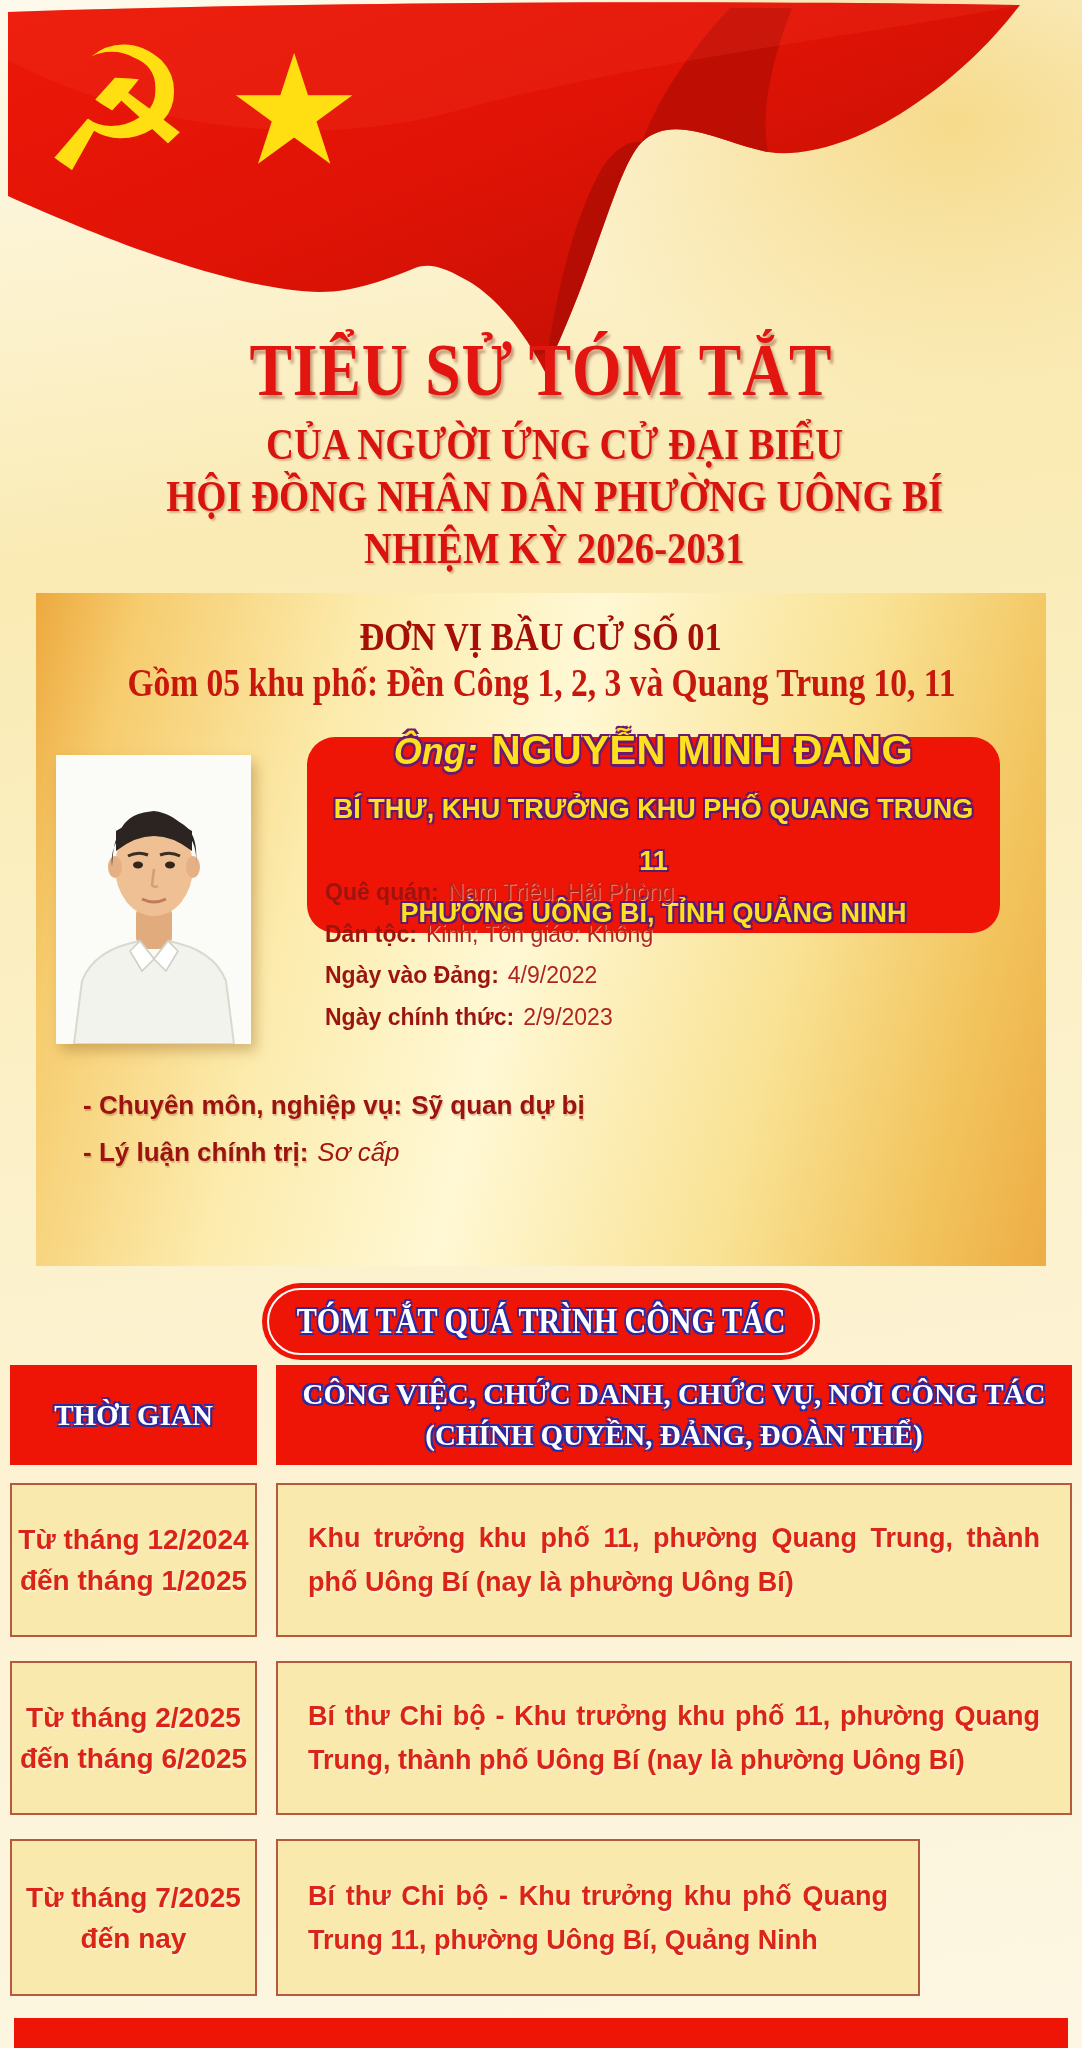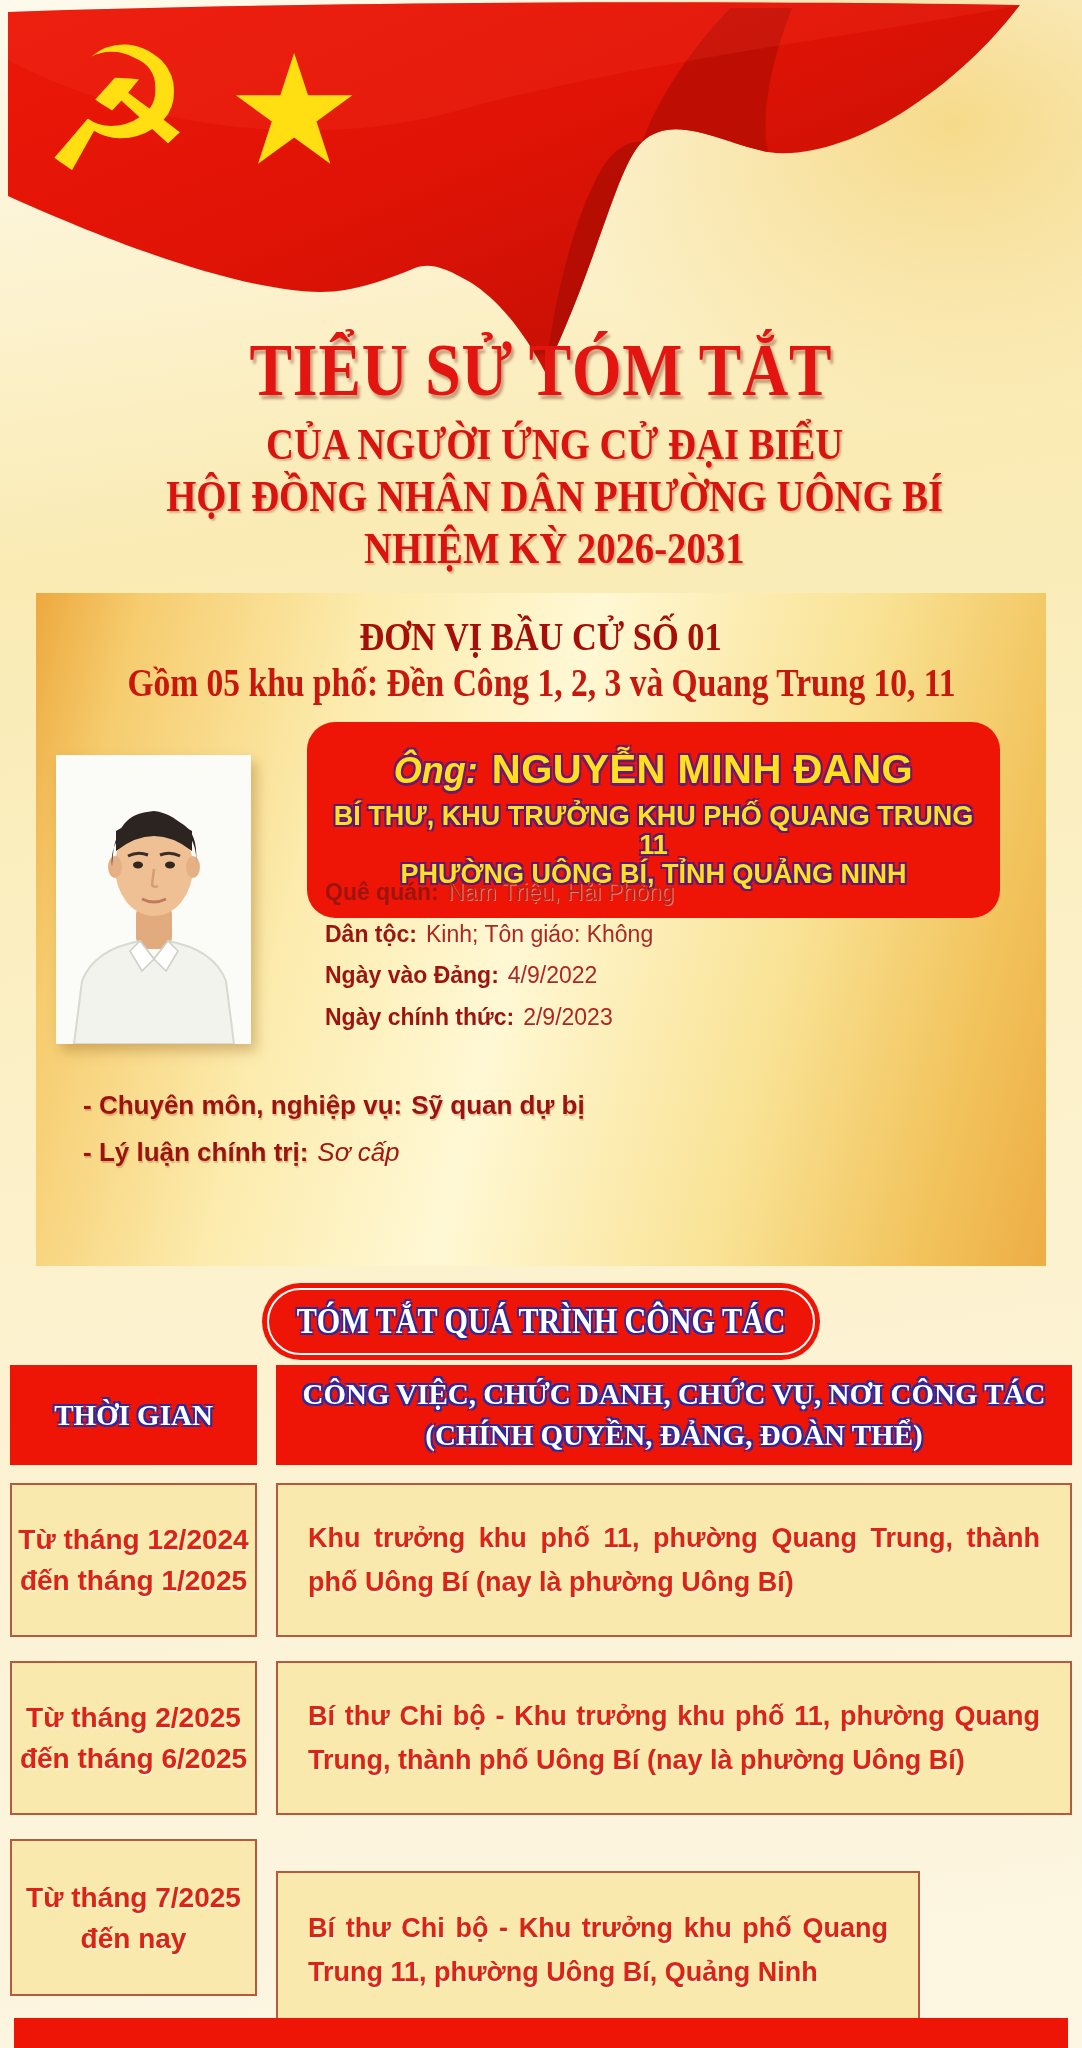--- a/index.html
+++ b/index.html
@@ -49,37 +49,37 @@
 
   
   .photo {
     position:absolute; left:56px; top:755px; width:195px; height:289px;
     background:#FBFBF7; box-shadow:5px 7px 12px rgba(140,85,20,.35);
   }
   .photo svg { display:block; width:100%; height:100%; }
 
   
   .badge {
-    position:absolute; left:307px; top:722px; width:693px; height:196px;
+    position:absolute; left:307px; top:737px; width:693px; height:196px;
     background:#EE1506; border-radius:28px;
     display:flex; flex-direction:column; align-items:center; justify-content:center;
     padding:10px 16px 14px;
   }
   .badge-line1 { display:flex; align-items:baseline; gap:14px; margin-bottom:10px; }
   .salutation {
     font-size:36px; font-weight:bold; font-style:italic; color:#FFE01E;
     text-shadow:-2px -2px 0 #6B1A70, 2px -2px 0 #6B1A70, -2px 2px 0 #6B1A70, 2px 2px 0 #6B1A70, 0 3px 0 #6B1A70;
   }
   .candidate-name {
     font-size:40px; font-weight:bold; color:#FFE01E; letter-spacing:.5px;
     text-shadow:-2px -2px 0 #6B1A70, 2px -2px 0 #6B1A70, -2px 2px 0 #6B1A70, 2px 2px 0 #6B1A70, 0 3px 0 #6B1A70;
     text-align:right;
   }
   .badge-pos {
-    font-size:27px; font-weight:bold; color:#FFE01E; line-height:29px; text-align:center;
+    font-size:27px; font-weight:bold; color:#FFE01E; line-height:52px; text-align:center;
     text-shadow:-2px -2px 0 #5C1A78, 2px -2px 0 #5C1A78, -2px 2px 0 #5C1A78, 2px 2px 0 #5C1A78;
   }
 
   
   .info-list { position:absolute; left:325px; top:872px; }
   .info-row { height:41.5px; display:flex; align-items:center; font-size:23px; }
   .info-label { font-weight:bold; color:#9C1410; margin-right:9px; }
   .info-value { color:#B22519; text-shadow:1px 1px 0 rgba(255,255,255,.45); }
 
   .extra-list { position:absolute; left:55px; top:1082px;margin-left:28px; }
@@ -124,21 +124,21 @@
   .bottom-bar { position:absolute; left:14px; top:2018px; width:1054px; height:30px; background:#EE1506; }
 
   
   .th-left  { left:10px;  top:1365px; width:247px; height:100px; }
   .th-right { left:276px; top:1365px; width:796px; height:100px; }
   .r0l { left:10px;  top:1483px; width:247px; height:154px; }
   .r0r { left:276px; top:1483px; width:796px; height:154px; }
   .r1l { left:10px;  top:1661px; width:247px; height:154px; }
   .r1r { left:276px; top:1661px; width:796px; height:154px; }
   .r2l { left:10px;  top:1839px; width:247px; height:157px; }
-  .r2r { left:276px; top:1839px; width:644px; height:157px;margin-top:32px; }
+  .r2r { left:276px; top:1839px; width:644px; height:157px; }
 </style>
 </head>
 <body>
 
 <div class="page">
 
   <div class="flag-wrap">
     <svg width="1082" height="620" viewBox="0 0 1082 620">
       <defs>
         <linearGradient id="flagGrad" x1="0" y1="0" x2="1" y2="0.9">

